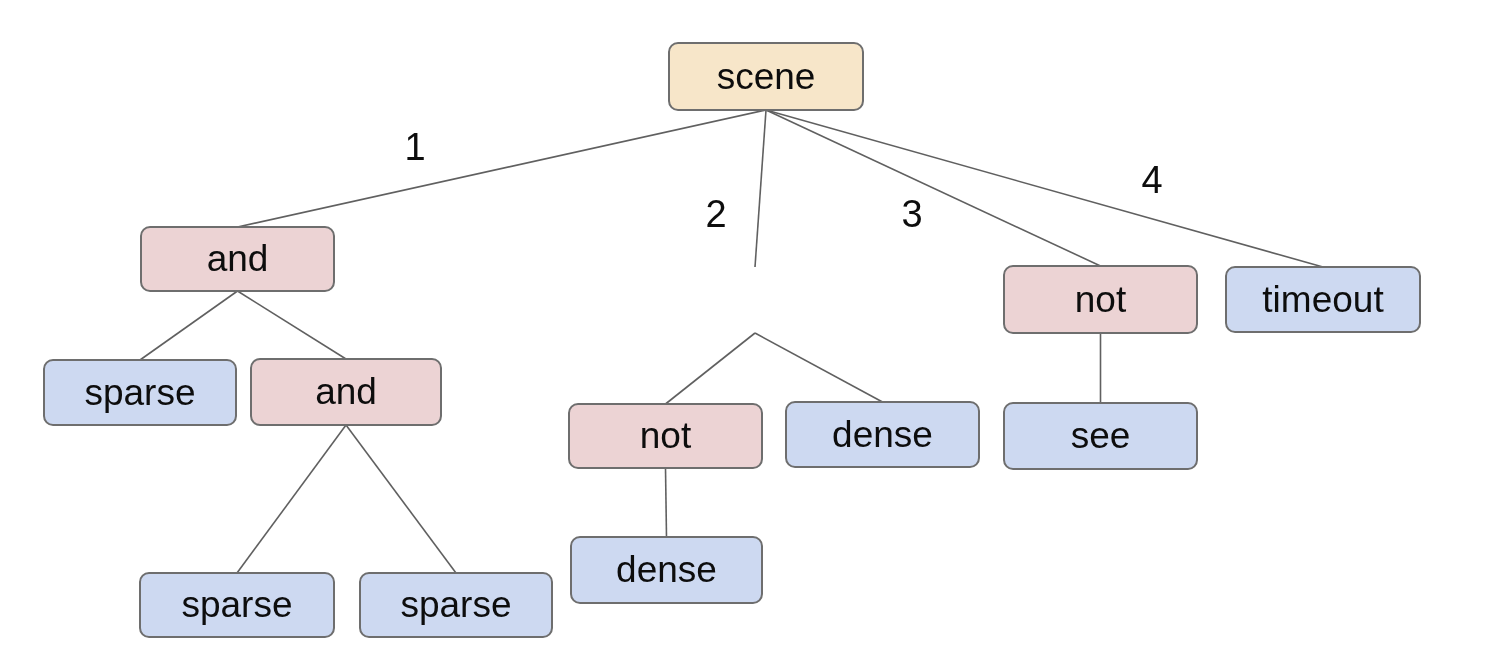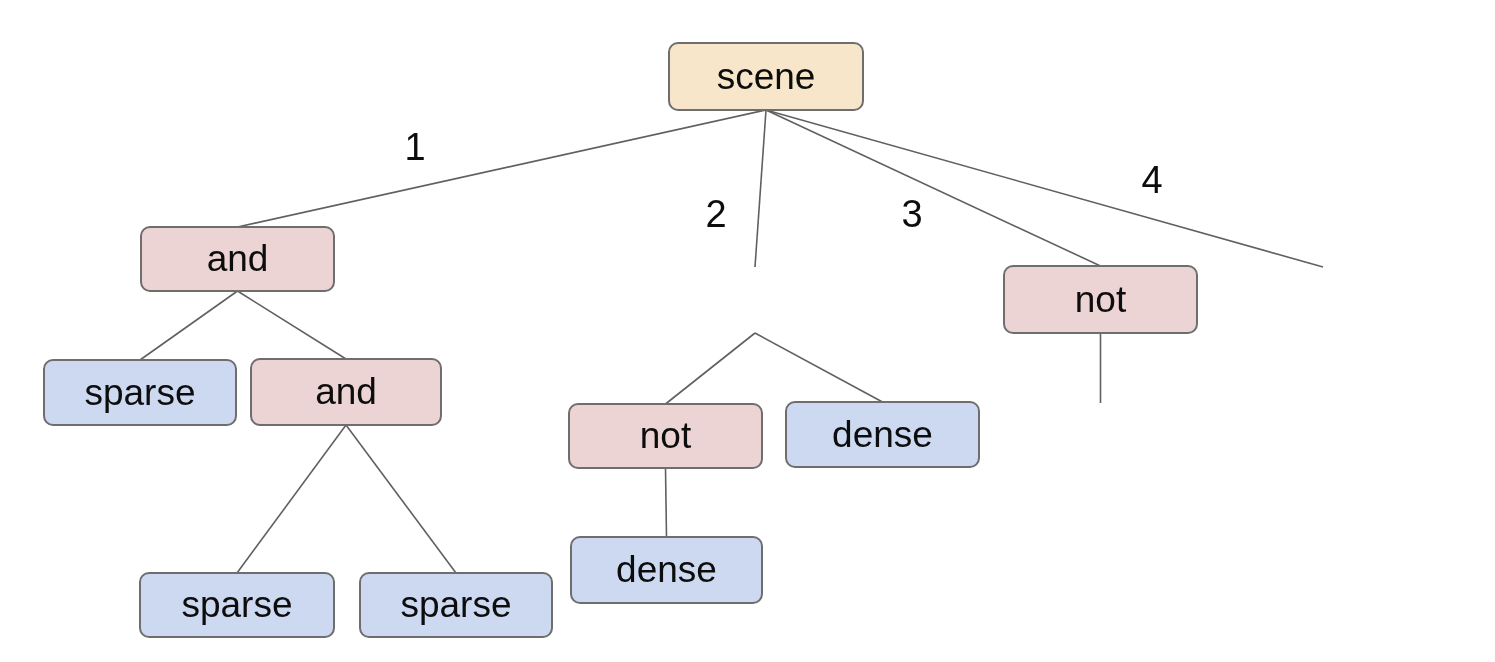--- a/index.html
+++ b/index.html
@@ -66,24 +66,26 @@
       <line x1="346" y1="425" x2="456" y2="573" stroke="#606060" stroke-width="1.6"></line>
       <line x1="755" y1="333" x2="665.5" y2="404" stroke="#606060" stroke-width="1.6"></line>
       <line x1="755" y1="333" x2="882.5" y2="402" stroke="#606060" stroke-width="1.6"></line>
       <line x1="665.5" y1="468" x2="666.5" y2="537" stroke="#606060" stroke-width="1.6"></line>
       <line x1="1100.5" y1="333" x2="1100.5" y2="403" stroke="#606060" stroke-width="1.6"></line>
     </svg>
   <div class="layer">
       <div class="node" style="left: 668px; top: 42px; width: 196px; height: 69px; background: rgb(247, 230, 201); border-color: rgb(110, 110, 110); color: rgb(13, 13, 13);">scene</div>
       <div class="node" style="left: 140px; top: 226px; width: 195px; height: 66px; background: rgb(236, 211, 212); border-color: rgb(110, 110, 110); color: rgb(13, 13, 13);">and</div>
       <div class="node" style="left: 1003px; top: 265px; width: 195px; height: 69px; background: rgb(236, 211, 212); border-color: rgb(110, 110, 110); color: rgb(13, 13, 13);">not</div>
+      <div class="node" style="left: 1225px; top: 266px; width: 196px; height: 67px; background: rgb(205, 217, 241); border-color: rgb(110, 110, 110); color: rgb(13, 13, 13);">timeout</div>
       <div class="node" style="left: 43px; top: 359px; width: 194px; height: 67px; background: rgb(205, 217, 241); border-color: rgb(110, 110, 110); color: rgb(13, 13, 13);">sparse</div>
       <div class="node" style="left: 250px; top: 358px; width: 192px; height: 68px; background: rgb(236, 211, 212); border-color: rgb(110, 110, 110); color: rgb(13, 13, 13);">and</div>
       <div class="node" style="left: 568px; top: 403px; width: 195px; height: 66px; background: rgb(236, 211, 212); border-color: rgb(110, 110, 110); color: rgb(13, 13, 13);">not</div>
       <div class="node" style="left: 785px; top: 401px; width: 195px; height: 67px; background: rgb(205, 217, 241); border-color: rgb(110, 110, 110); color: rgb(13, 13, 13);">dense</div>
+      <div class="node" style="left: 1003px; top: 402px; width: 195px; height: 68px; background: rgb(205, 217, 241); border-color: rgb(110, 110, 110); color: rgb(13, 13, 13);">see</div>
       <div class="node" style="left: 139px; top: 572px; width: 196px; height: 66px; background: rgb(205, 217, 241); border-color: rgb(110, 110, 110); color: rgb(13, 13, 13);">sparse</div>
       <div class="node" style="left: 359px; top: 572px; width: 194px; height: 66px; background: rgb(205, 217, 241); border-color: rgb(110, 110, 110); color: rgb(13, 13, 13);">sparse</div>
       <div class="node" style="left: 570px; top: 536px; width: 193px; height: 68px; background: rgb(205, 217, 241); border-color: rgb(110, 110, 110); color: rgb(13, 13, 13);">dense</div>
     </div>
   <div class="layer">
       <div class="edge-label" style="left: 415px; top: 147px; color: rgb(13, 13, 13);">1</div>
       <div class="edge-label" style="left: 716px; top: 214px; color: rgb(13, 13, 13);">2</div>
       <div class="edge-label" style="left: 912px; top: 214px; color: rgb(13, 13, 13);">3</div>
       <div class="edge-label" style="left: 1152px; top: 180px; color: rgb(13, 13, 13);">4</div>
     </div>

